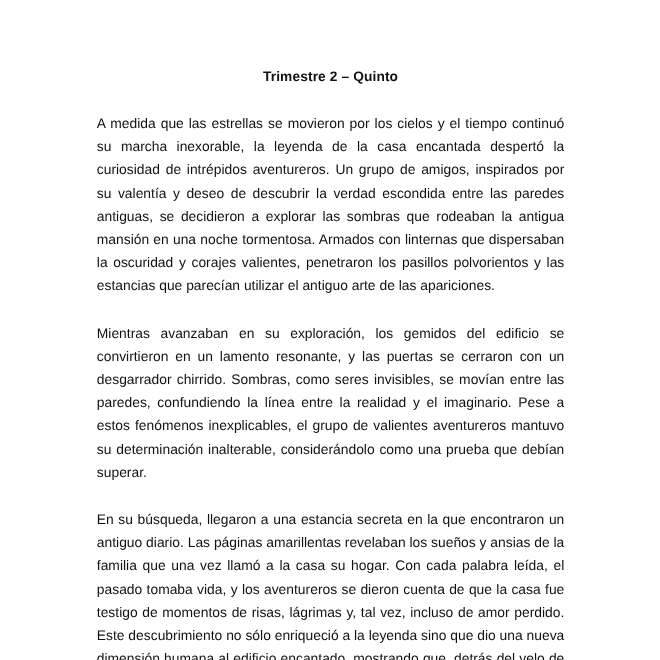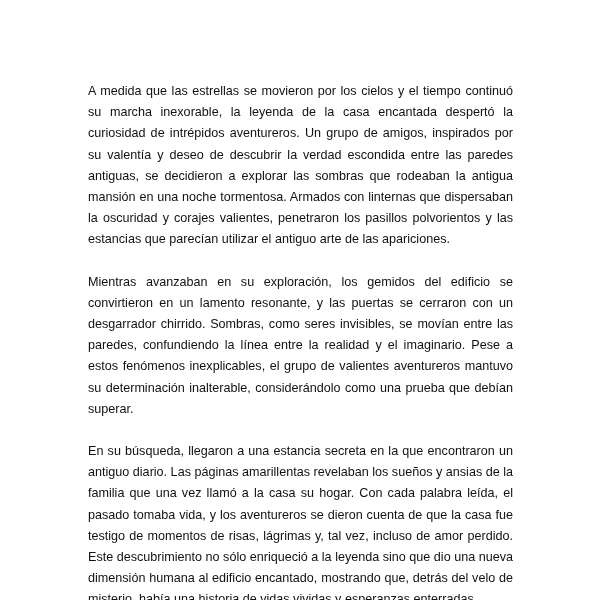--- a/index.html
+++ b/index.html
@@ -69,20 +69,21 @@
     text-decoration-thickness: 1px;
     text-underline-offset: 2px;
   }
 </style>
 </head>
 <body>
 
 <div class="page">
   <div class="doc-body">
 
+    <h1 class="doc-title">Trimestre 2 – Quinto</h1>
 
     <div class="title-spacer"></div>
 
     <p class="para">A medida que las estrellas se movieron por los cielos y el tiempo continuó su marcha inexorable, la leyenda de la casa encantada despertó la curiosidad de intrépidos aventureros. Un grupo de amigos, inspirados por su valentía y deseo de descubrir la verdad escondida entre las paredes antiguas, se decidieron a explorar las sombras que rodeaban la antigua mansión en una noche tormentosa. Armados con linternas que dispersaban la oscuridad y corajes valientes, penetraron los pasillos polvorientos y las estancias que parecían utilizar el antiguo arte de las apariciones.</p>
 
     <div class="para-gap"></div>
 
     <p class="para">Mientras avanzaban en su exploración, los gemidos del edificio se convirtieron en un lamento resonante, y las puertas se cerraron con un desgarrador chirrido. Sombras, como seres invisibles, se movían entre las paredes, confundiendo la línea entre la realidad y el imaginario. Pese a estos fenómenos inexplicables, el grupo de valientes aventureros mantuvo su determinación inalterable, considerándolo como una prueba que debían superar.</p>
 
     <div class="para-gap"></div>

